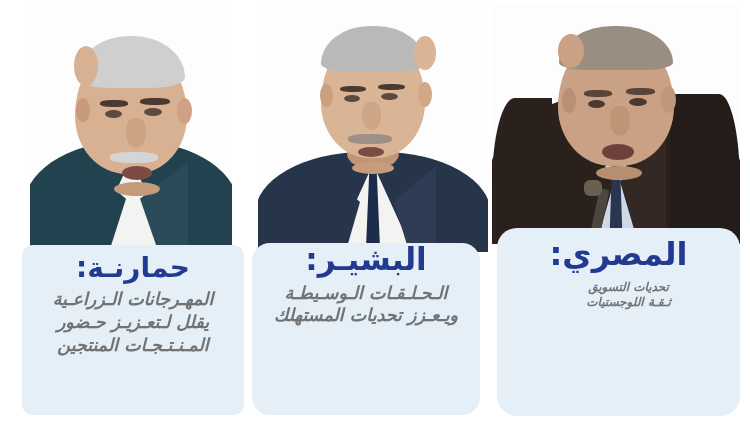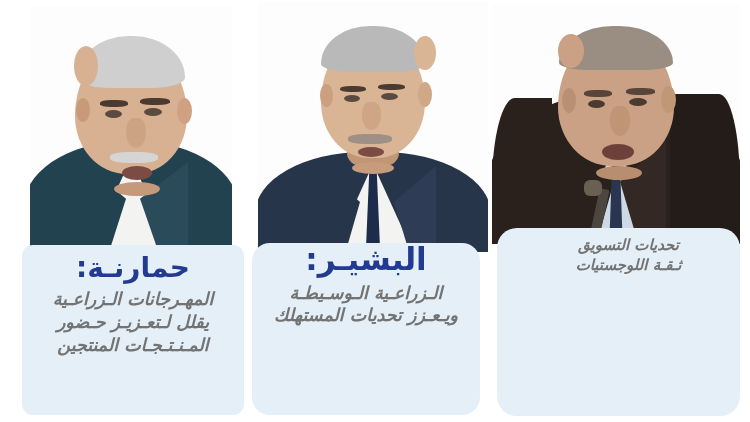--- a/index.html
+++ b/index.html
@@ -94,21 +94,21 @@
   .panel.p3 .card-name { font-size: 32px; margin-top: 10px; }
 
   .card-body {
     color: #737373;
     font-weight: bold;
     line-height: 1.30;
     font-style: italic;
   }
   .panel.p1 .card-body { font-size: 17.5px; margin-top: 6px; padding: 0 8px; letter-spacing: 0.3px; }
   .panel.p2 .card-body { font-size: 17.5px; margin-top: 6px; padding: 0 8px; letter-spacing: 0.3px; }
-  .panel.p3 .card-body { font-size: 15px;   margin-top: 8px; padding: 0 10px; margin-left: 20px; }
+  .panel.p3 .card-body { font-size: 12px;   margin-top: 8px; padding: 0 10px; margin-left: 20px; }
 
   .card-body .ln { display: block; white-space: nowrap; }
 </style>
 </head>
 <body>
 
 <div id="stage">
 
   <div class="panel p1">
 
@@ -195,21 +195,21 @@
         <div class="mous" style="left:90px;top:132px;width:44px;height:10px;background:#9e9086;"></div>
 
         <div class="mouth" style="left:100px;top:145px;width:26px;height:10px;"></div>
         <div class="shade" style="left:94px;top:160px;width:42px;height:12px;background:#c69c7c;"></div>
       </div>
     </div>
 
     <div class="card">
       <div class="card-name">البشيـر:</div>
       <div class="card-body">
-        <span class="ln">الـزراعـية الـوسـيطـة</span>
+        <span class="ln">الـحـلـقـات الـوسـيطـة</span>
         <span class="ln">ويـعـزز تحديات المستهلك</span>
       </div>
     </div>
   </div>
 
   <div class="panel p3">
 
     <div class="photo">
       <div class="ph">
         <div class="bg"></div>
@@ -246,20 +246,21 @@
 
         <div class="mouth" style="left:110px;top:140px;width:32px;height:16px;background:#6e403a;"></div>
         <div class="shade" style="left:104px;top:162px;width:46px;height:14px;background:#b88e70;"></div>
 
         <div class="mic" style="left:96px;bottom:0;width:10px;height:56px;background:#4b4640;transform:rotate(12deg);transform-origin:bottom center;"></div>
         <div class="mic" style="left:92px;bottom:48px;width:18px;height:16px;background:#6b5f52;border-radius:6px;"></div>
       </div>
     </div>
 
     <div class="card">
+      <div class="card-name">المصري:</div>
       <div class="card-body">
         <span class="ln">تحديات التسويق</span>
         <span class="ln">ثـقـة اللوجستيات</span>
       </div>
     </div>
   </div>
 
 </div>
 
 </body></html>

